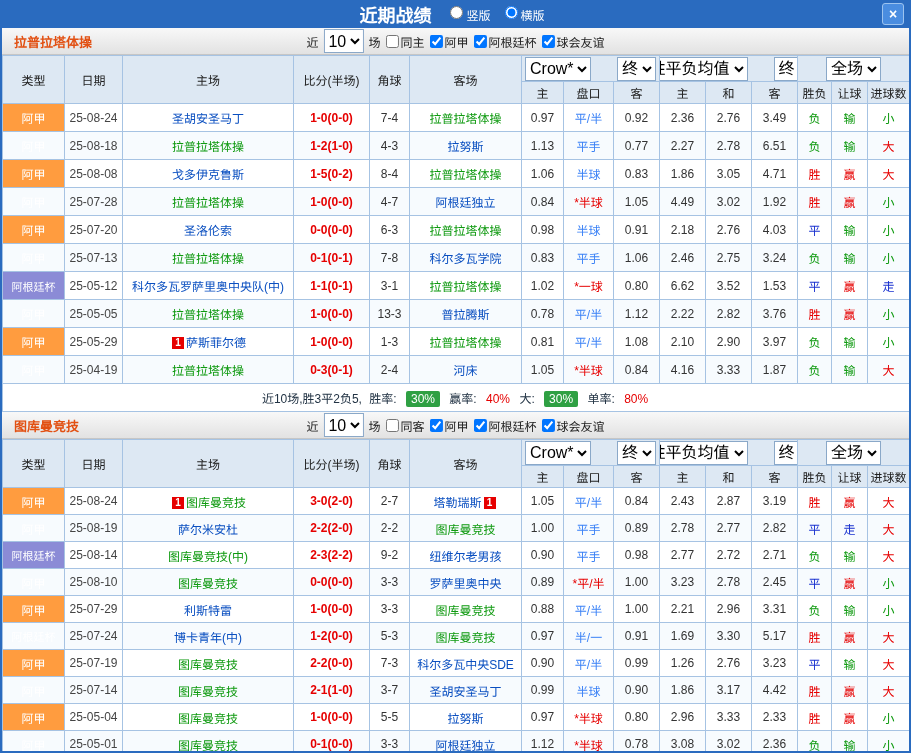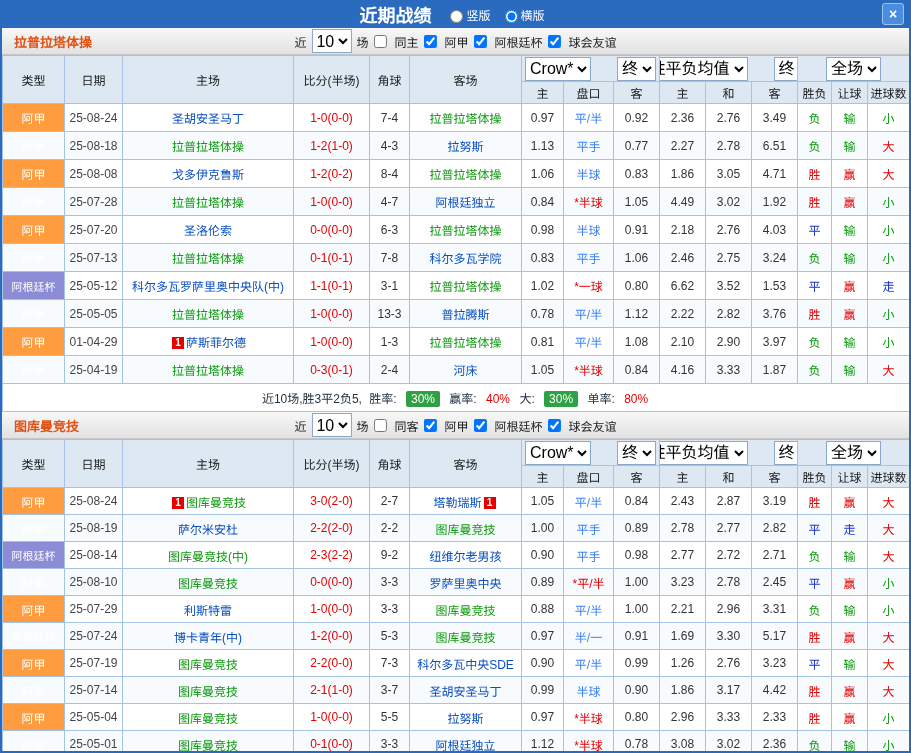--- a/index.html
+++ b/index.html
@@ -3,50 +3,50 @@
 <meta charset="utf-8">
 <style>
   * { margin:0; padding:0; box-sizing:border-box; }
   html,body { width:911px; height:753px; overflow:hidden; }
   body { font-family:"Liberation Sans","DejaVu Sans",sans-serif; font-size:12px; background:#fff; color:#333; }
   .window { width:911px; height:753px; border-left:2px solid var(--titlebar_bg); border-right:2px solid var(--titlebar_bg); border-bottom:2px solid var(--titlebar_bg); overflow:hidden; }
 
   
   .titlebar { height:28px; background:var(--titlebar_bg); display:flex; align-items:center; justify-content:center; position:relative; color:#fff; }
   .titlebar .title { font-weight:bold; font-size:18px; margin-right:12px; }
-  .radio-item { display:inline-flex; align-items:flex-end; gap:3px; margin:0 7px; cursor:pointer; }
+  .radio-item { display:inline-flex; align-items:flex-start; gap:3px; margin:0 7px; cursor:pointer; }
   .radio-item input { width:13px; height:13px; cursor:pointer; }
   .close-btn { position:absolute; right:5px; top:3px; width:22px; height:22px; background:var(--close_bg); border:1px solid #9cc3ef; border-radius:3px; color:#fff; font-weight:bold; font-size:14px; line-height:18px; text-align:center; cursor:pointer; }
 
   
   .section-bar { height:27px; background:linear-gradient(#f8f8f8,#e2e2e2); border-bottom:1px solid #c6c6c6; position:relative; display:flex; align-items:center; }
   .section-title { color:var(--section_title); font-weight:bold; font-size:13px; margin-left:12px; }
   .filter-group { position:absolute; left:50%; transform:translateX(-50%); display:flex; align-items:center; gap:5px; color:#222; white-space:nowrap; }
-  .check-item { display:inline-flex; align-items:center; gap:8px; cursor:pointer; }
+  .check-item { display:inline-flex; align-items:center; gap:2px; cursor:pointer; }
   .check-item input { width:13px; height:13px; cursor:pointer; }
   select { font-size:16px; height:24px; border:1px solid #8aa8c8; background:#fff; cursor:pointer; font-family:inherit; }
 
   
   table.grid { border-collapse:collapse; table-layout:fixed; width:907px; }
   .grid th, .grid td { border:1px solid #a6c3e3; text-align:center; overflow:hidden; white-space:nowrap; }
   .grid thead th { background:var(--header_bg); font-weight:normal; color:#222; }
   .grid thead tr.hdr-top th { height:26px; }
   .grid thead tr.hdr-sub th { height:22px; }
   .hdr-selects { display:flex; justify-content:center; align-items:center; gap:26px; }
   .grid tbody td { height:28px; background:#fff; }
   #rows-1 td { height:27px; }
   .grid tbody tr:nth-child(even) td { background:#f7fbfe; }
 
   td.type-cell { color:#fff; }
   td.type-cell.league-primary { background:var(--league_primary_bg); }
   td.type-cell.league-cup { background:var(--league_cup_bg); font-size:11px; }
   .date-cell { color:#444; }
   .team-name { color:var(--team_link); cursor:pointer; }
   .team-name.focal { color:var(--focal_team); }
-  .score-cell { color:var(--score_red); }
+  .score-cell { color:var(--score_red);font-weight:bold; }
   .line-cell { color:#3b82f6; }
   .line-cell.line-star { color:var(--score_red); }
   .res-win { color:var(--win_red); }
   .res-draw { color:var(--draw_blue); }
   .res-lose { color:var(--lose_green); }
   .badge { display:inline-block; background:var(--badge_bg); color:#fff; font-size:10px; font-weight:bold; width:12px; height:12px; line-height:12px; margin:0 2px; vertical-align:1px; }
 
   .summary-row td { height:26px; background:#fff !important; color:#234; }
   .sum-text { margin:0 2px;text-align:center; }
   .rate-badge { background:var(--rate_badge_bg); color:#fff; padding:1px 5px; border-radius:2px; margin:0 4px; }
@@ -183,21 +183,21 @@
           <td class="odds-cell">2.78</td>
           <td class="odds-cell">6.51</td>
           <td class="result-cell res-lose">负</td>
           <td class="result-cell res-lose">输</td>
           <td class="result-cell res-win">大</td>
         </tr>
         <tr class="match-row">
           <td class="type-cell league-primary">阿甲</td>
           <td class="date-cell">25-08-08</td>
           <td class="team-cell"><span class="team-name">戈多伊克鲁斯</span></td>
-          <td class="score-cell">1-2(0-2)</td>
+          <td class="score-cell">1-5(0-2)</td>
           <td class="corner-cell">8-4</td>
           <td class="team-cell"><span class="team-name focal">拉普拉塔体操</span></td>
           <td class="odds-cell">1.06</td>
           <td class="line-cell">半球</td>
           <td class="odds-cell">0.83</td>
           <td class="odds-cell">1.86</td>
           <td class="odds-cell">3.05</td>
           <td class="odds-cell">4.71</td>
           <td class="result-cell res-win">胜</td>
           <td class="result-cell res-win">赢</td>
@@ -283,21 +283,21 @@
           <td class="odds-cell">1.12</td>
           <td class="odds-cell">2.22</td>
           <td class="odds-cell">2.82</td>
           <td class="odds-cell">3.76</td>
           <td class="result-cell res-win">胜</td>
           <td class="result-cell res-win">赢</td>
           <td class="result-cell res-lose">小</td>
         </tr>
         <tr class="match-row">
           <td class="type-cell league-primary">阿甲</td>
-          <td class="date-cell">01-04-29</td>
+          <td class="date-cell">25-05-29</td>
           <td class="team-cell"><span class="badge">1</span><span class="team-name">萨斯菲尔德</span></td>
           <td class="score-cell">1-0(0-0)</td>
           <td class="corner-cell">1-3</td>
           <td class="team-cell"><span class="team-name focal">拉普拉塔体操</span></td>
           <td class="odds-cell">0.81</td>
           <td class="line-cell">平/半</td>
           <td class="odds-cell">1.08</td>
           <td class="odds-cell">2.10</td>
           <td class="odds-cell">2.90</td>
           <td class="odds-cell">3.97</td>

